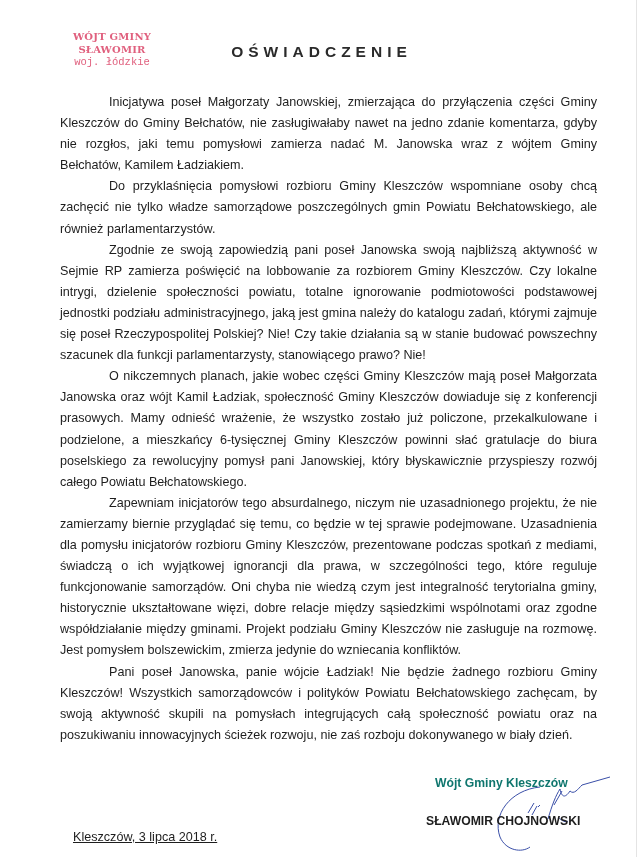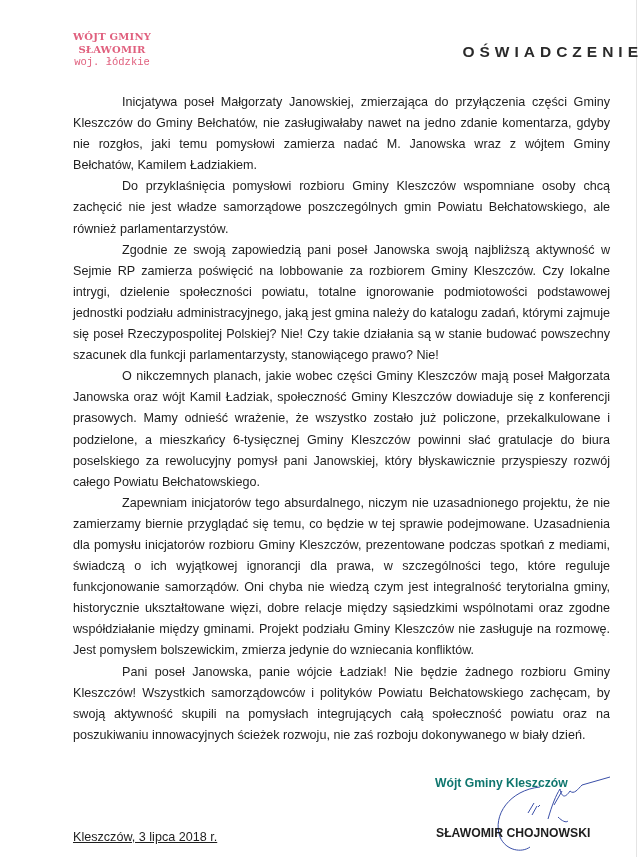--- a/index.html
+++ b/index.html
@@ -4,44 +4,44 @@
 <style>
   html, body { margin: 0; padding: 0; }
   body {
     width: 643px; height: 857px; background: #ffffff; position: relative; overflow: hidden;
     font-family: "Liberation Sans", "DejaVu Sans", sans-serif; color: #1e1e1e;
   }
   .edge { position: absolute; left: 636px; top: 0; width: 1px; height: 857px; background: #e4e4e4; }
   .stamp { position: absolute; left: 57px; top: 30px; width: 110px; text-align: center; color: #e0607e; }
   .stamp .l1, .stamp .l2 { font-family: "DejaVu Serif", "Liberation Serif", serif; font-weight: bold; font-size: 10px; line-height: 13px; letter-spacing: 0.2px; }
   .stamp .l3 { font-family: Liberation Mono, monospace; font-size: 10.5px; line-height: 12px; }
-  .title { position: absolute; left: 0; width: 643px; top: 43px; text-align: right; font-family: "Liberation Sans", sans-serif; font-weight: bold; font-size: 15.5px; letter-spacing: 5px; color: #2a2a2a; }
-  .body { position: absolute; left: 73px; top: 92px; width: 537px; font-size: 12.6px; line-height: 21.1px; }
+  .title { position: absolute; left: 0; width: 643px; top: 43px; text-align: center; font-family: "Liberation Sans", sans-serif; font-weight: bold; font-size: 15.5px; letter-spacing: 5px; color: #2a2a2a; }
+  .body { position: absolute; left: 60px; top: 92px; width: 537px; font-size: 12.6px; line-height: 21.1px; }
   .body p { margin: 0; text-align: justify; text-indent: 49px; }
   .sig-title { position: absolute; left: 435px; top: 776px; font-size: 12.2px; font-weight: bold; color: #0f766e; }
-  .sig-name { position: absolute; left: 436px; top: 814px; font-size: 12.2px; font-weight: bold; color: #1e1e1e; margin-top: 12px; }
+  .sig-name { position: absolute; left: 426px; top: 814px; font-size: 12.2px; font-weight: bold; color: #1e1e1e; }
   .date { position: absolute; left: 73px; top: 830px; font-size: 12.6px; color: #1e1e1e; text-decoration: underline; }
   .signature { position: absolute; left: 470px; top: 775px; width: 150px; height: 80px; }
 </style>
 </head>
 <body>
 
 <div class="edge"></div>
 
 <div class="stamp">
   <div class="l1">WÓJT GMINY</div>
   <div class="l2">SŁAWOMIR</div>
   <div class="l3">woj. łódzkie</div>
 </div>
 
 <div class="title">OŚWIADCZENIE</div>
 
 <div class="body">
   <p>Inicjatywa poseł Małgorzaty Janowskiej, zmierzająca do przyłączenia części Gminy Kleszczów do Gminy Bełchatów, nie zasługiwałaby nawet na jedno zdanie komentarza, gdyby nie rozgłos, jaki temu pomysłowi zamierza nadać M. Janowska wraz z wójtem Gminy Bełchatów, Kamilem Ładziakiem.</p>
-  <p>Do przyklaśnięcia pomysłowi rozbioru Gminy Kleszczów wspomniane osoby chcą zachęcić nie jest władze samorządowe poszczególnych gmin Powiatu Bełchatowskiego, ale również parlamentarzystów.</p>
+  <p>Do przyklaśnięcia pomysłowi rozbioru Gminy Kleszczów wspomniane osoby chcą zachęcić nie tylko władze samorządowe poszczególnych gmin Powiatu Bełchatowskiego, ale również parlamentarzystów.</p>
   <p>Zgodnie ze swoją zapowiedzią pani poseł Janowska swoją najbliższą aktywność w Sejmie RP zamierza poświęcić na lobbowanie za rozbiorem Gminy Kleszczów. Czy lokalne intrygi, dzielenie społeczności powiatu, totalne ignorowanie podmiotowości podstawowej jednostki podziału administracyjnego, jaką jest gmina należy do katalogu zadań, którymi zajmuje się poseł Rzeczypospolitej Polskiej? Nie! Czy takie działania są w stanie budować powszechny szacunek dla funkcji parlamentarzysty, stanowiącego prawo? Nie!</p>
   <p>O nikczemnych planach, jakie wobec części Gminy Kleszczów mają poseł Małgorzata Janowska oraz wójt Kamil Ładziak, społeczność Gminy Kleszczów dowiaduje się z konferencji prasowych. Mamy odnieść wrażenie, że wszystko zostało już policzone, przekalkulowane i podzielone, a mieszkańcy 6-tysięcznej Gminy Kleszczów powinni słać gratulacje do biura poselskiego za rewolucyjny pomysł pani Janowskiej, który błyskawicznie przyspieszy rozwój całego Powiatu Bełchatowskiego.</p>
   <p>Zapewniam inicjatorów tego absurdalnego, niczym nie uzasadnionego projektu, że nie zamierzamy biernie przyglądać się temu, co będzie w tej sprawie podejmowane. Uzasadnienia dla pomysłu inicjatorów rozbioru Gminy Kleszczów, prezentowane podczas spotkań z mediami, świadczą o ich wyjątkowej ignorancji dla prawa, w szczególności tego, które reguluje funkcjonowanie samorządów. Oni chyba nie wiedzą czym jest integralność terytorialna gminy, historycznie ukształtowane więzi, dobre relacje między sąsiedzkimi wspólnotami oraz zgodne współdziałanie między gminami. Projekt podziału Gminy Kleszczów nie zasługuje na rozmowę. Jest pomysłem bolszewickim, zmierza jedynie do wzniecania konfliktów.</p>
   <p>Pani poseł Janowska, panie wójcie Ładziak! Nie będzie żadnego rozbioru Gminy Kleszczów! Wszystkich samorządowców i polityków Powiatu Bełchatowskiego zachęcam, by swoją aktywność skupili na pomysłach integrujących całą społeczność powiatu oraz na poszukiwaniu innowacyjnych ścieżek rozwoju, nie zaś rozboju dokonywanego w biały dzień.</p>
 </div>
 
 <div class="sig-title">Wójt Gminy Kleszczów</div>
 
 <svg class="signature" viewBox="0 0 150 80">
   <path d="M70 12 C 40 15, 22 40, 30 62 C 36 76, 52 78, 60 72" fill="none" stroke="#3a4fa8" stroke-width="1"></path>

